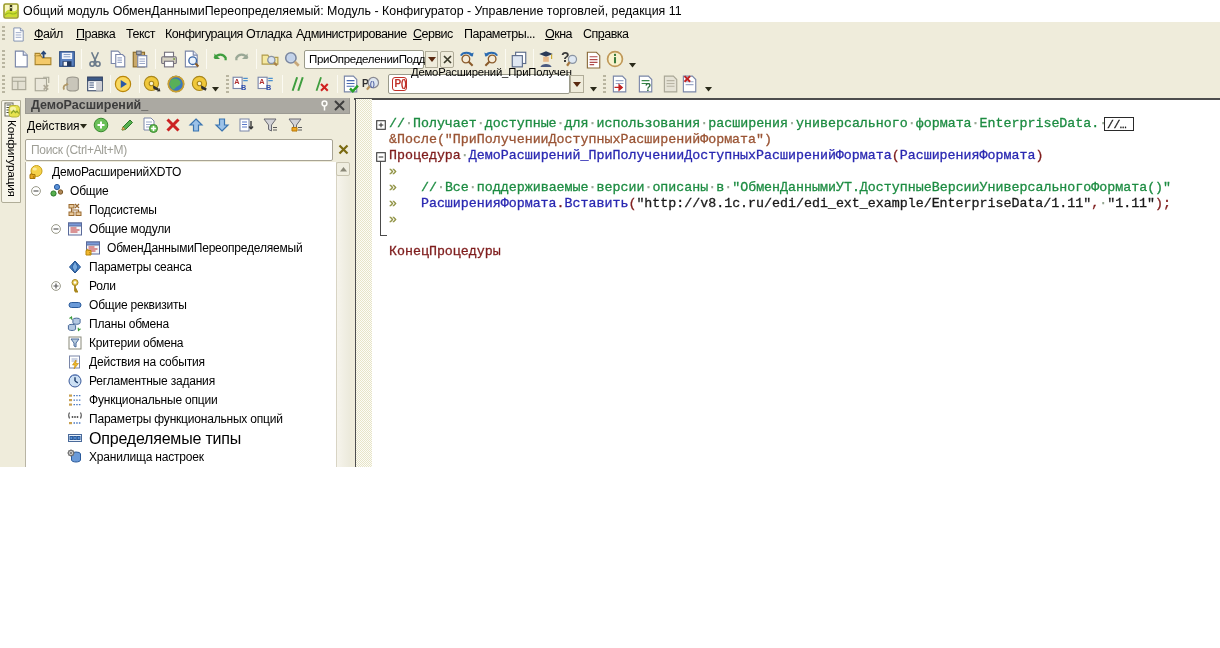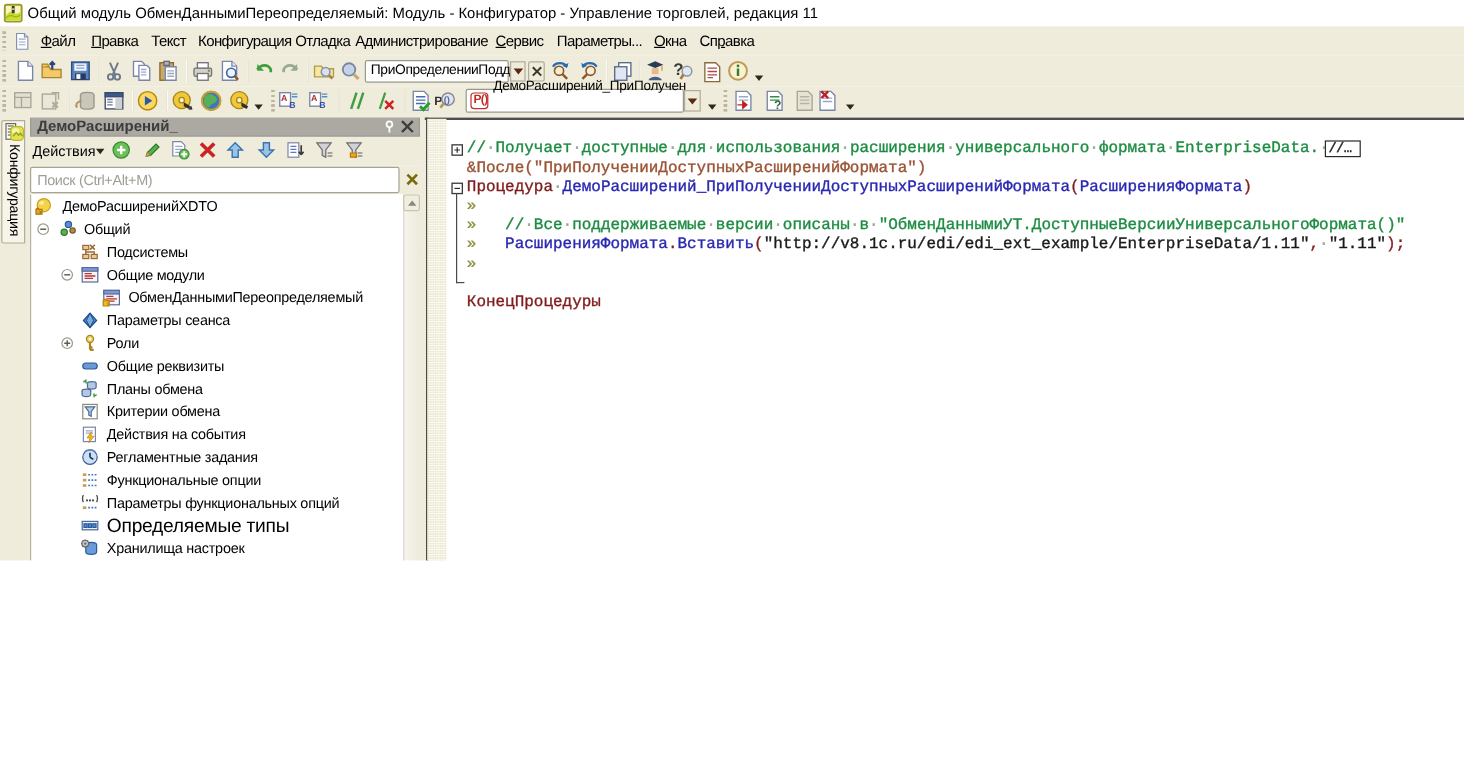--- a/index.html
+++ b/index.html
@@ -358,21 +358,21 @@
 <div class="tr" style="left:52px;top:163px;font-size:12px;letter-spacing:-0.2px">ДемоРасширенийXDTO</div>
 <svg style="left:31px;top:186px" width="10" height="10" viewBox="0 0 10 10">
     <circle cx="5" cy="5" r="4.4" fill="#fff" stroke="#9a9a8a"></circle>
     <path d="M2.5 5h5" stroke="#5a5a5a" stroke-width="1.2"></path>
   </svg>
 <svg style="left:49px;top:183px" width="16" height="16" viewBox="0 0 16 16">
     <circle cx="8" cy="4" r="2.6" fill="#5890d8" stroke="#2a5a9a"></circle>
     <circle cx="4.5" cy="10.5" r="2.6" fill="#58b050" stroke="#2a7a28"></circle>
     <circle cx="11.5" cy="9" r="2.2" fill="#b08858" stroke="#7a5828"></circle>
   </svg>
-<div class="tr" style="left:70px;top:182px;font-size:12px;letter-spacing:-0.2px">Общий</div>
+<div class="tr" style="left:70px;top:182px;font-size:12px;letter-spacing:-0.2px">Общие</div>
 <svg style="left:67px;top:202px" width="16" height="16" viewBox="0 0 16 16">
     <rect x="2" y="2.5" width="5" height="3.5" fill="#e8c898" stroke="#9a6a30"></rect>
     <rect x="2" y="10" width="5" height="3.5" fill="#e8c898" stroke="#9a6a30"></rect>
     <rect x="9" y="10" width="5" height="3.5" fill="#e8c898" stroke="#9a6a30"></rect>
     <path d="M4.5 6v4M4.5 8h7v2" fill="none" stroke="#9a6a30" stroke-width="1.2"></path>
     <path d="M8 2l4 4M12 2L8 6" stroke="#9a6a30" stroke-width="1.3"></path>
   </svg>
 <div class="tr" style="left:89px;top:201px;font-size:12px;letter-spacing:-0.2px">Подсистемы</div>
 <svg style="left:51px;top:224px" width="10" height="10" viewBox="0 0 10 10">
     <circle cx="5" cy="5" r="4.4" fill="#fff" stroke="#9a9a8a"></circle>

